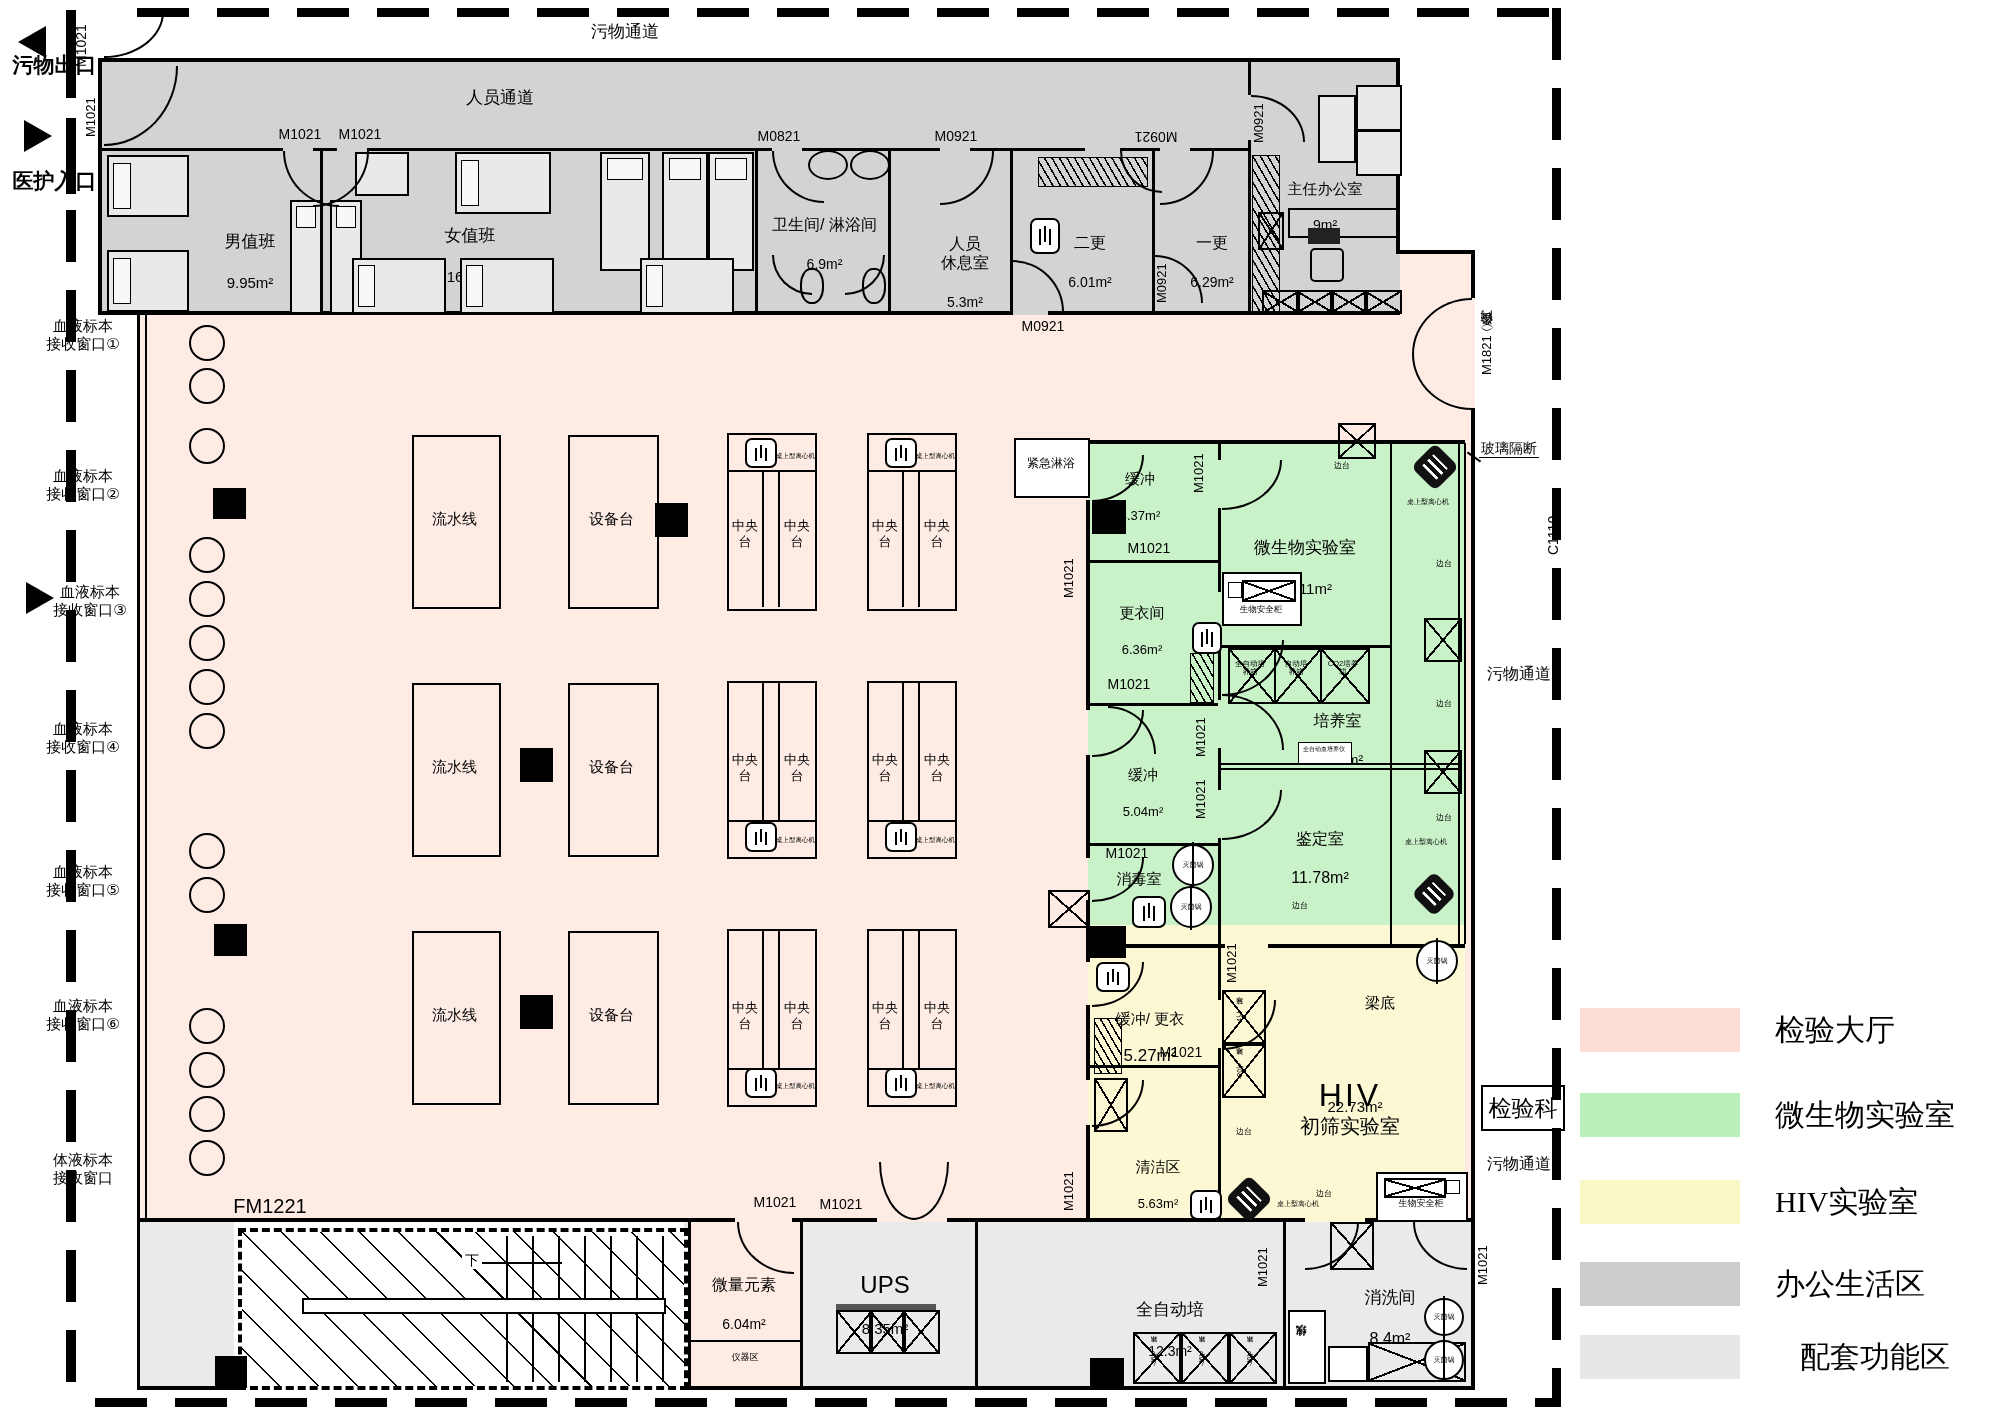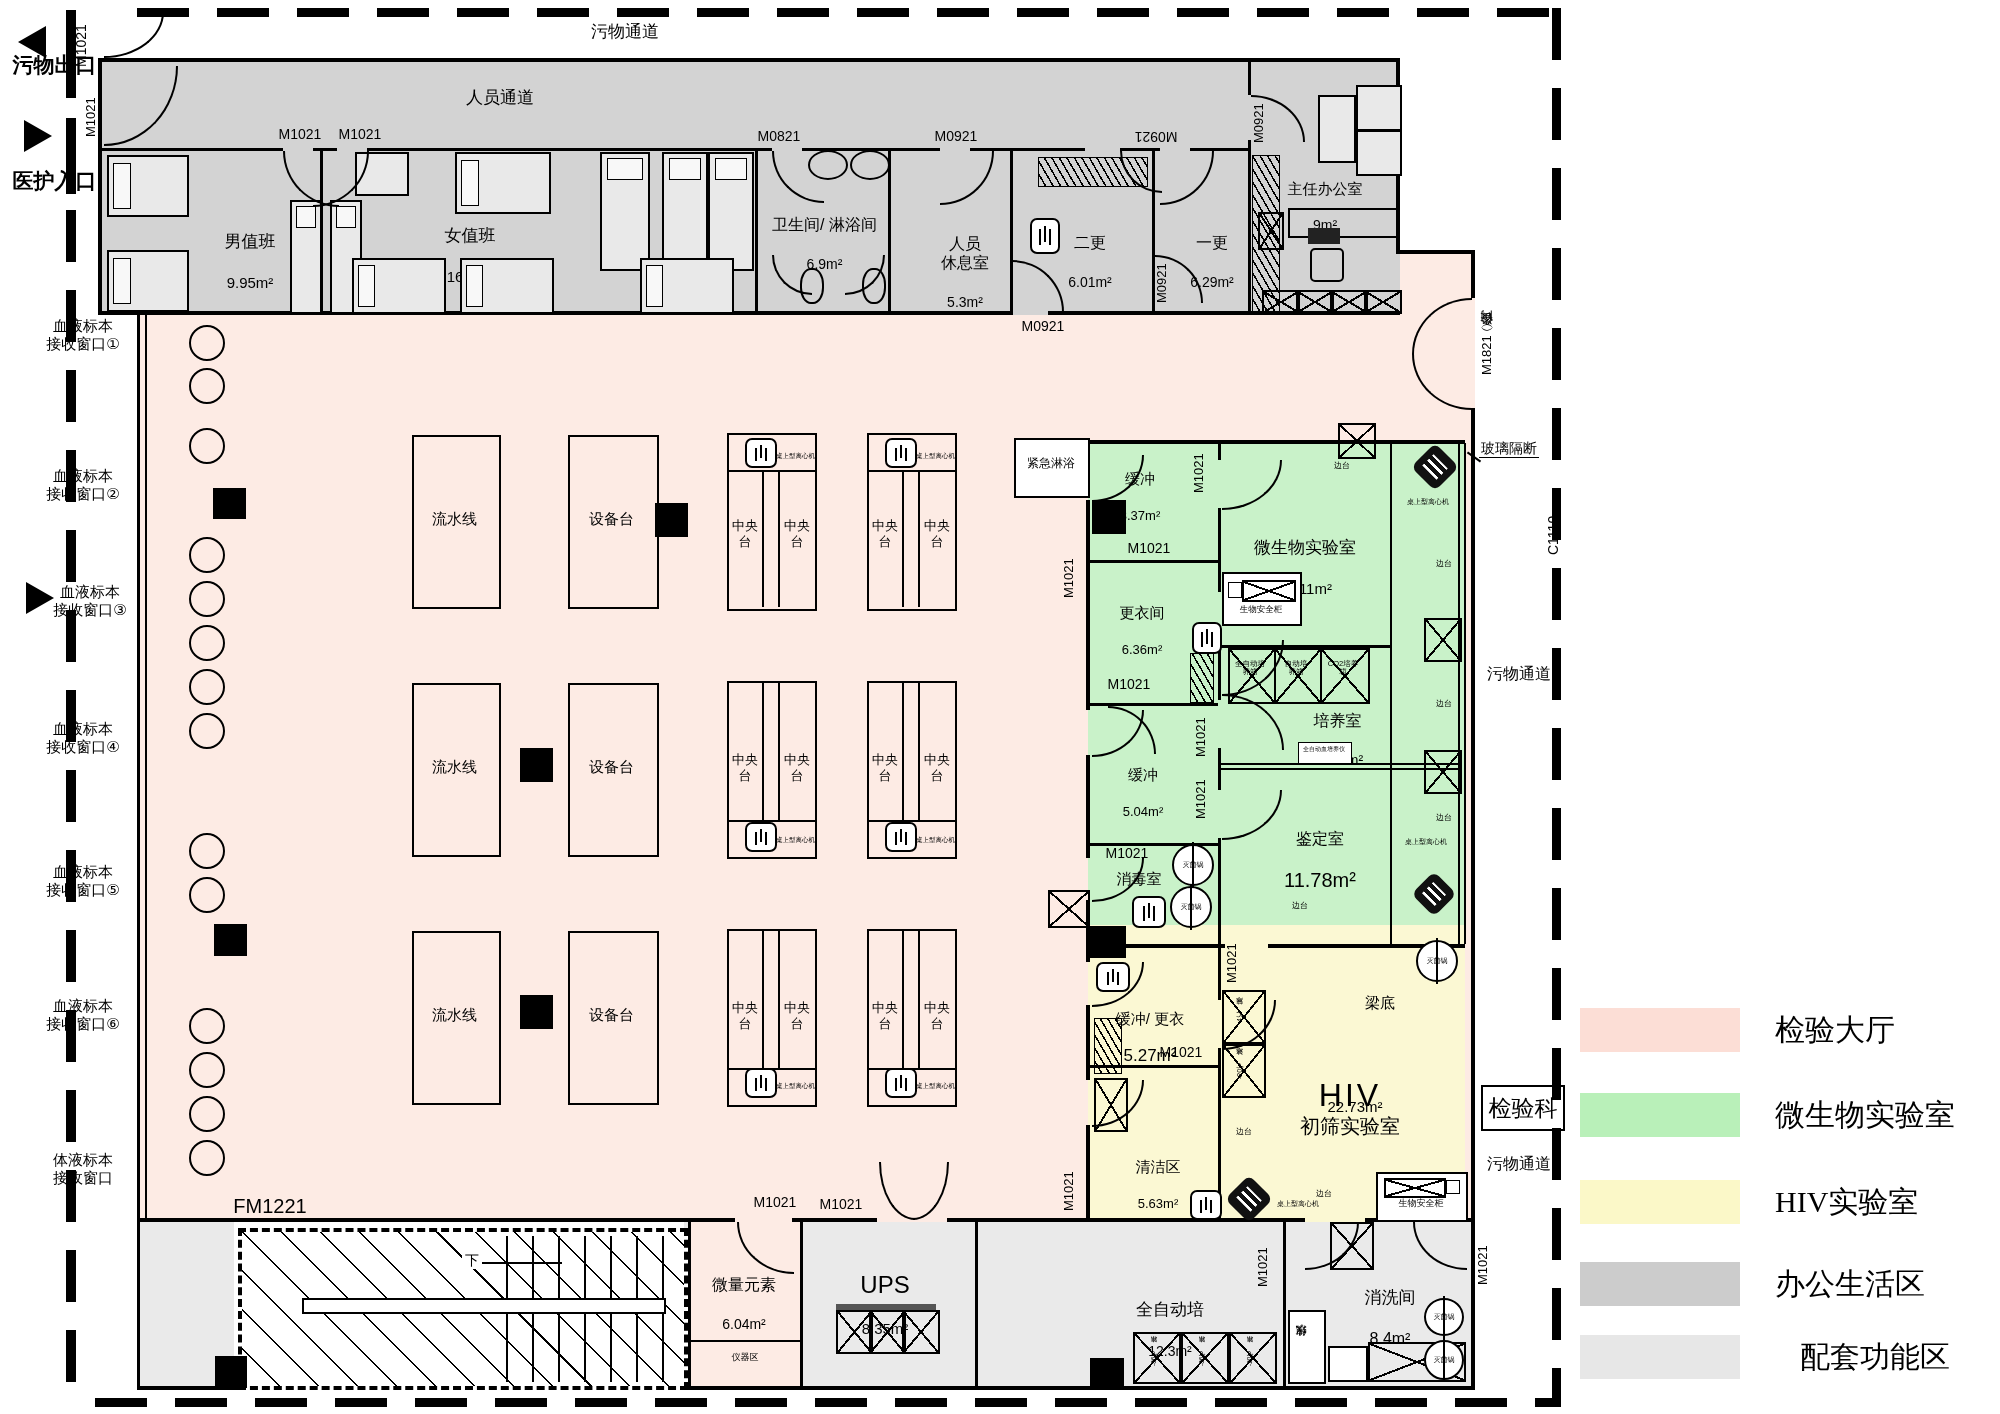--- a/index.html
+++ b/index.html
@@ -363,21 +363,21 @@
     <span style="font-size:14px">10.14m²</span>
   </div>
   <div class="lbl" style="left:1108px;top:748px;width:70px;font-size:15px">
     <span>缓冲</span><br>
     <span style="font-size:13px">5.04m²</span>
   </div>
   <div class="lbl v" style="left:1194px;top:710px;height:55px;font-size:13px">M1021</div>
   <div class="lbl v" style="left:1194px;top:772px;height:55px;font-size:13px">M1021</div>
   <div class="lbl" style="left:1265px;top:810px;width:110px;font-size:16px">
     <span>鉴定室</span><br>
-    <span style="font-size:20px">11.78m²</span>
+    <span style="font-size:16px">11.78m²</span>
   </div>
   <div class="lbl" style="left:1096px;top:845px;width:62px;font-size:14px">M1021</div>
   <div class="lbl" style="left:1100px;top:870px;width:78px;font-size:15px">消毒室</div>
   <div class="lbl v" style="left:1062px;top:548px;height:60px;font-size:13px">M1021</div>
 
   <div class="z" style="left:1222px;top:572px;width:76px;height:50px;border:2px solid #000;background:#fff">
     <div class="xbox" style="left:18px;top:6px;width:50px;height:18px"></div>
     <div class="z" style="left:4px;top:8px;width:12px;height:14px;border:1.5px solid #000"></div>
     <div class="lbl" style="left:0;top:30px;width:74px;font-size:8.5px">生物安全柜</div>
   </div>

